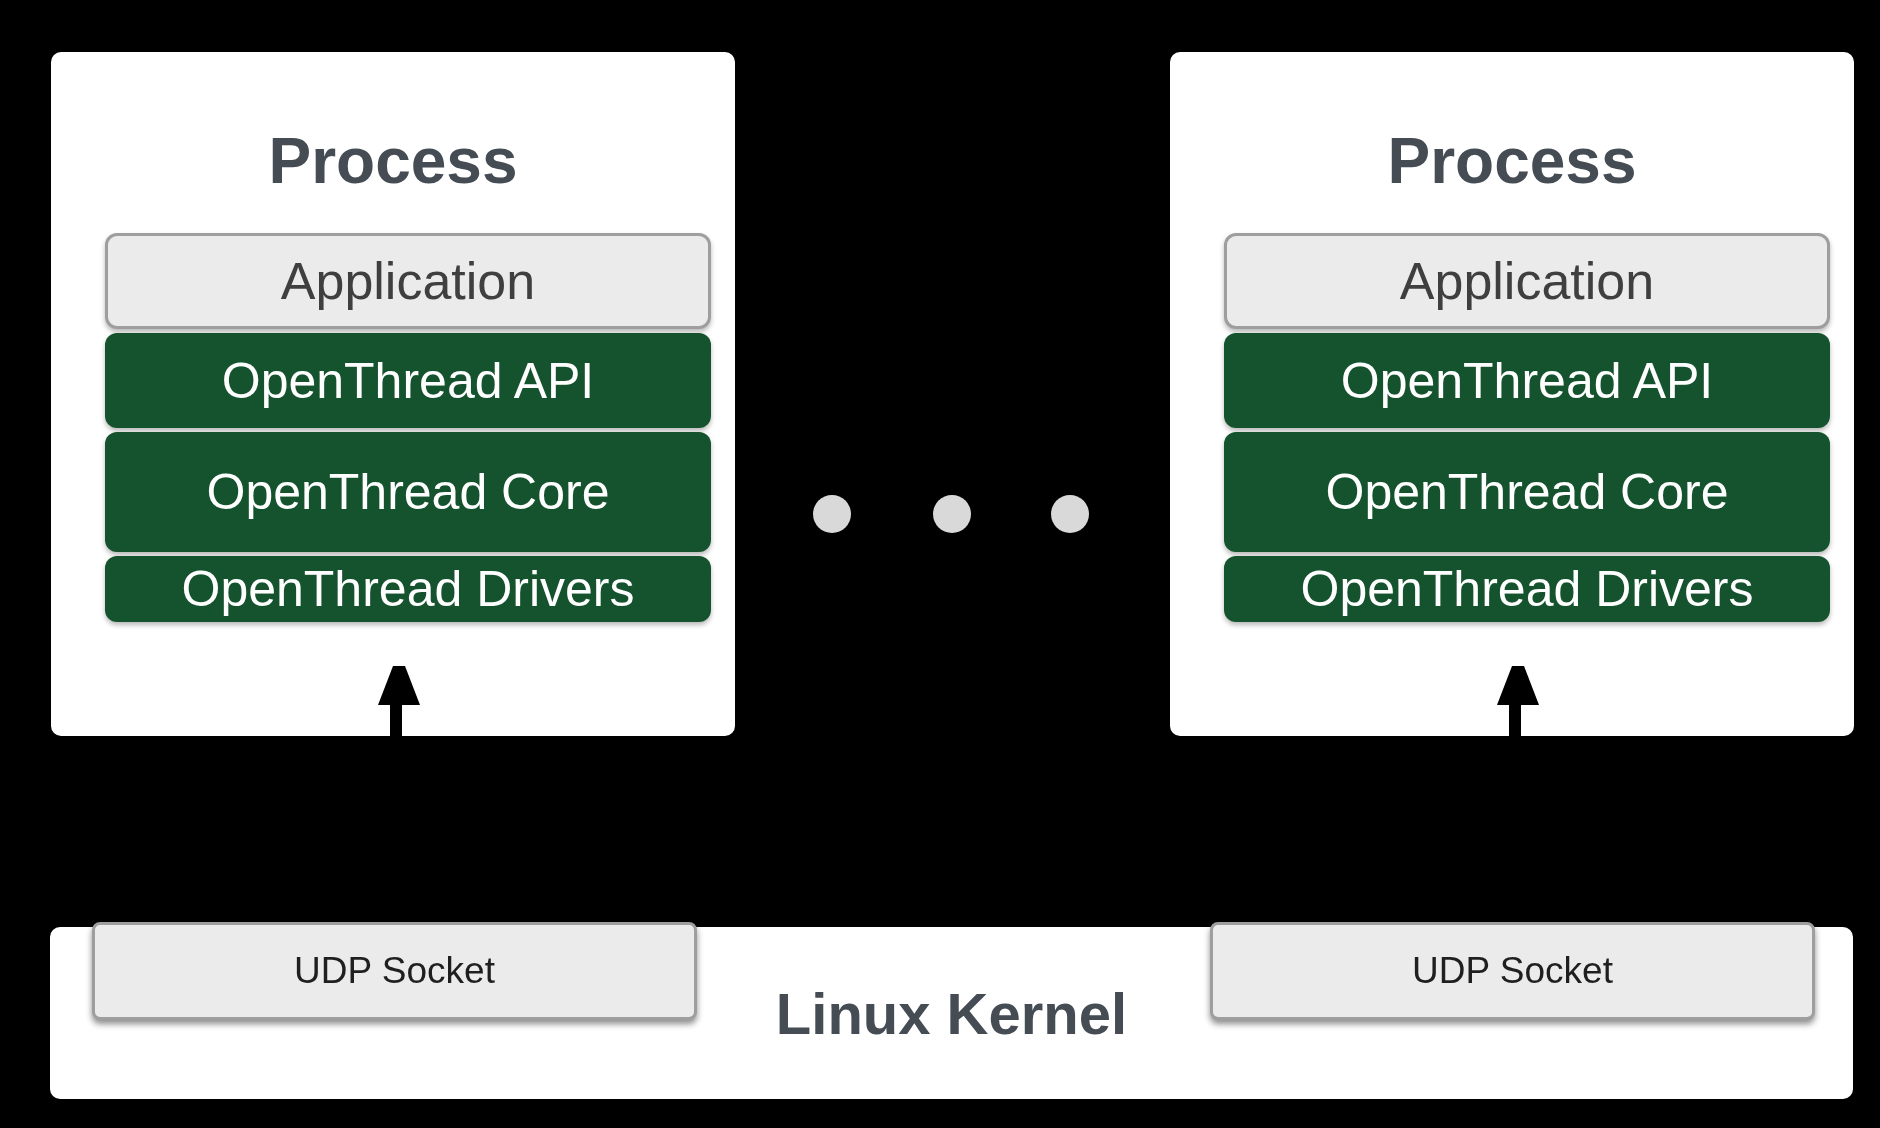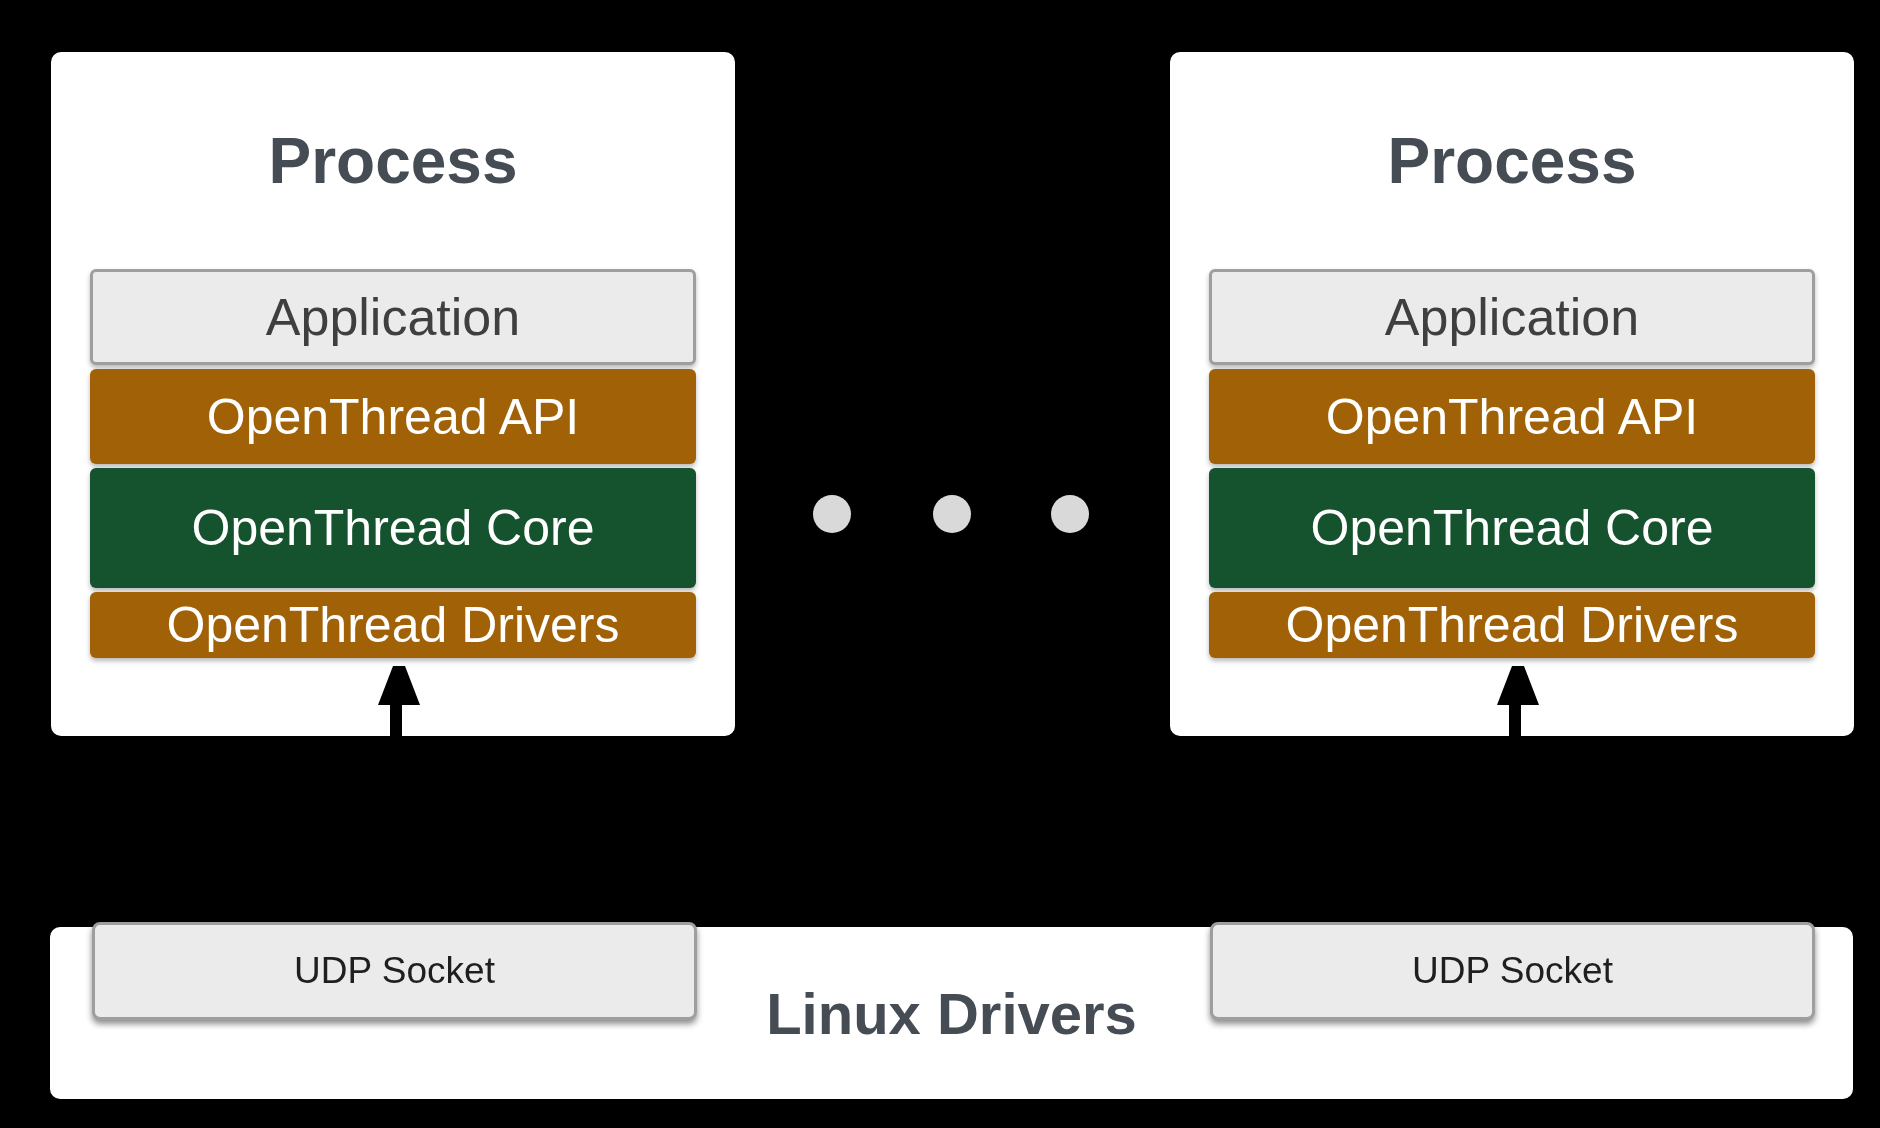--- a/index.html
+++ b/index.html
@@ -33,37 +33,36 @@
     width: 100%;
     text-align: center;
     font-size: 64px;
     font-weight: bold;
     color: #454c54;
     line-height: 1.05;
   }
 
   .layer {
     position: absolute;
-    left: 39px;
+    left: 54px;
     width: 606px;
     display: flex;
     align-items: center;
     justify-content: center;
-    border-radius: 6px;
+    border-radius: 12px;
     font-size: 50px;
     box-shadow: 0 3px 5px rgba(0,0,0,0.28);
-    margin-top: 36px;
   }
   .layer.gray {
     background: #ebebeb;
     border: 3px solid #9e9e9e;
     color: #3f3f3f;
     font-size: 52px;
   }
-  .layer.cyan { background: #a16207; color: #ffffff; }
+  .layer.cyan { background: #14532d; color: #ffffff; }
   .layer.blue { background: #14532d; color: #ffffff; }
 
   .layer.pos-app     { top: 181px; height: 96px; }
   .layer.pos-api     { top: 281px; height: 95px; }
   .layer.pos-core    { top: 380px; height: 120px; }
   .layer.pos-drivers { top: 504px; height: 66px; }
 
   
   .arrow-head {
     position: absolute;
@@ -161,18 +160,18 @@
     <div class="process-title">Process</div>
     <div class="layer gray pos-app">Application</div>
     <div class="layer cyan pos-api">OpenThread API</div>
     <div class="layer blue pos-core">OpenThread Core</div>
     <div class="layer cyan pos-drivers">OpenThread Drivers</div>
     <div class="arrow-head"></div>
     <div class="arrow-stem"></div>
   </div>
 
   <div class="kernel-bar">
-    <div class="kernel-label">Linux Drivers</div>
+    <div class="kernel-label">Linux Kernel</div>
     <div class="udp-box left">UDP Socket</div>
     <div class="udp-box right">UDP Socket</div>
   </div>
 
 </div>
 
 </body></html>

